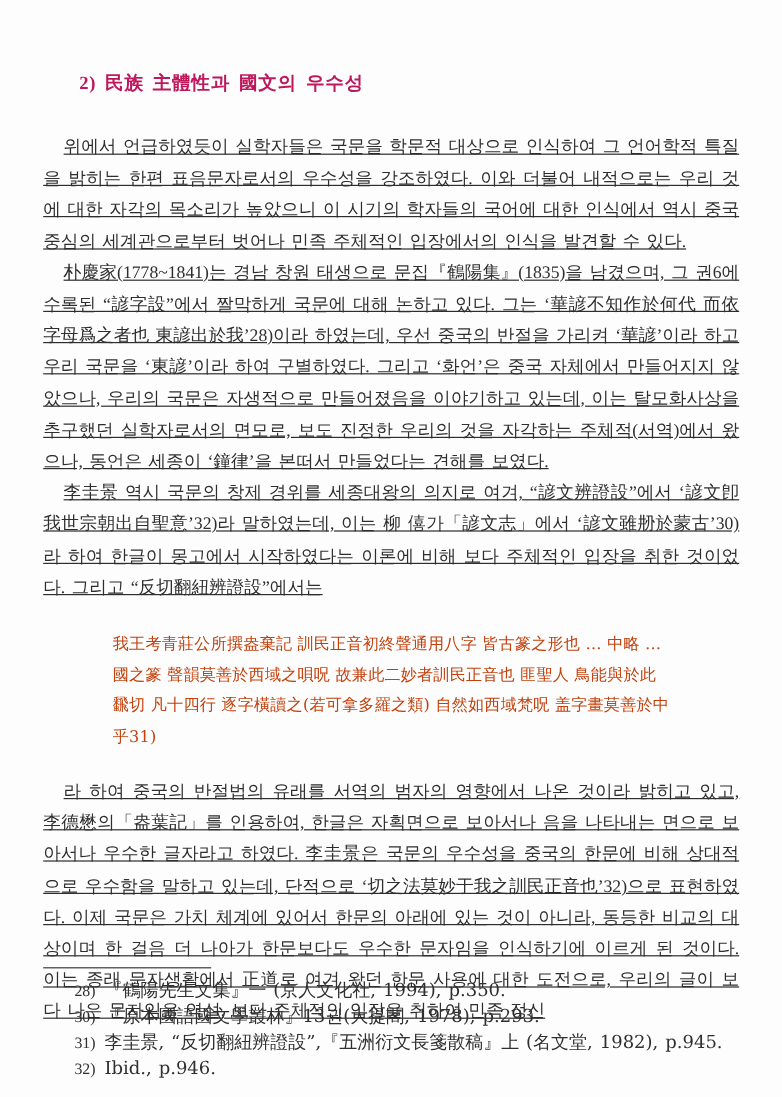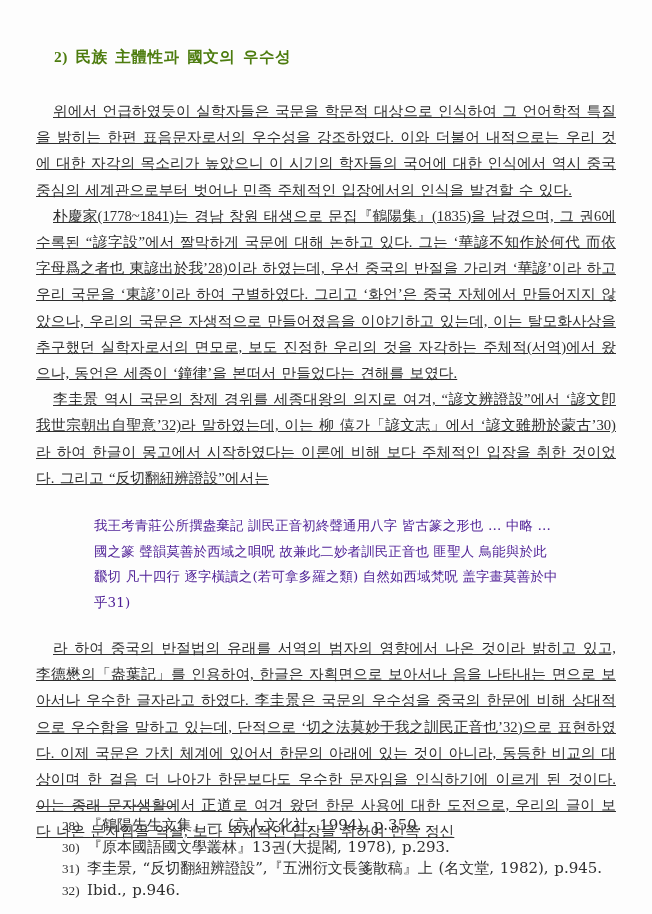--- a/index.html
+++ b/index.html
@@ -26,22 +26,22 @@
     position: absolute;
     left: 36px;
     top: 0;
     width: 580px;
   }
   .section-heading {
     font-size: 15.5px;
     font-weight: bold;
     letter-spacing: 0.6px;
     word-spacing: 3px;
-    color: #4d7c0f;
-    margin: 4px;
+    color: #be185d;
+    margin: 16px;
     padding-top: 43px;
     padding-left: 14px;
   }
   p.body-para {
     font-size: 14.7px;
     line-height: 26.2px;
     text-align: justify;
     text-justify: inter-character;
     margin: 0;
     word-spacing: 1.6px;
@@ -55,21 +55,21 @@
   p.cont-para {
     text-indent: 17px;
   }
   .quote-block {
     margin: 22px 0 20px 0;
     padding-left: 58px;
     padding-right: 18px;
     font-family: "DejaVu Serif", "Liberation Serif", serif;
     font-size: 13.4px;
     line-height: 25.5px;
-    color: #4c1d95;
+    color: #c2410c;
     text-align: left;
     letter-spacing: 0.2px;
   }
   .quote-line {
     white-space: nowrap;
   }
   .footnotes {
     position: absolute;
     left: 36px;
     top: 806px;

